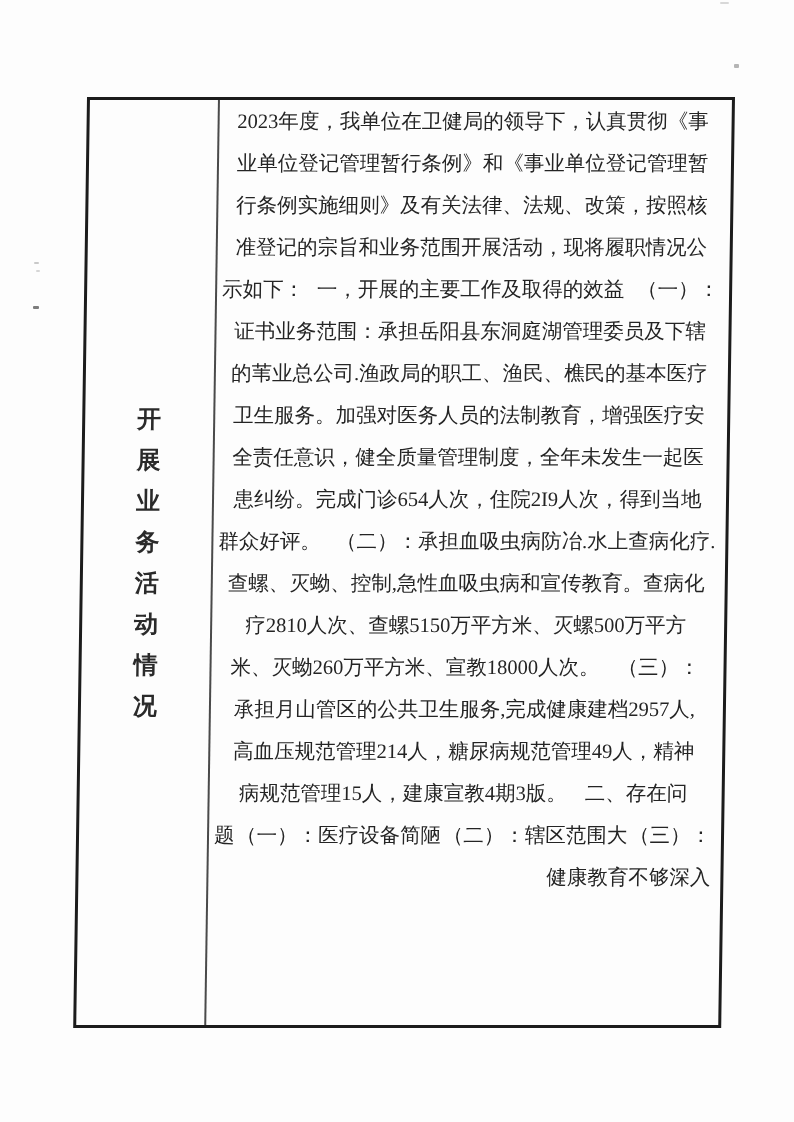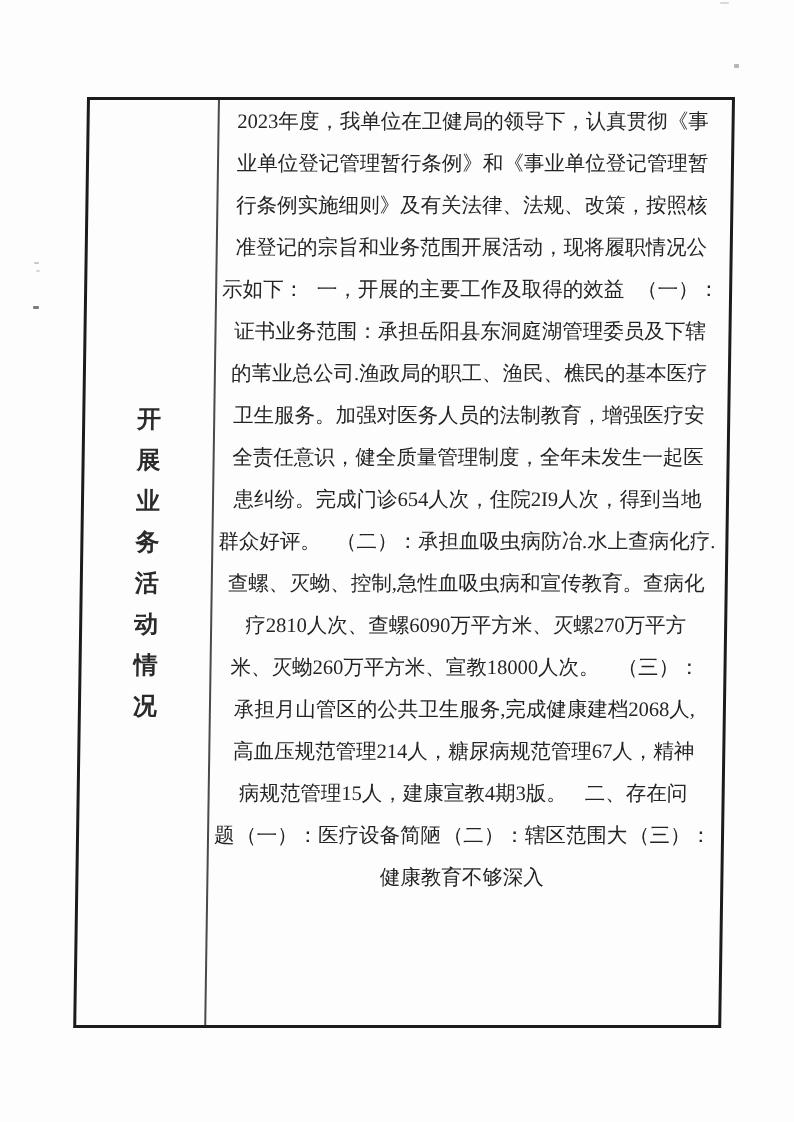--- a/index.html
+++ b/index.html
@@ -57,21 +57,21 @@
     letter-spacing: 0;
   }
   .line.j {
     display: flex;
     justify-content: center;
     align-items: baseline;
     white-space: nowrap;
   }
   .line.j span { flex: 0 0 auto; }
   .line.j span.gap { flex: 0 1 18px; width: 18px; }
-  .line.last { text-align: center; }
+  .line.last { text-align: right; }
   .speck {
     position: absolute;
     border-radius: 1px;
   }
   .speck.s1 { left: 34px;  top: 262px; width: 5px; height: 2px; background: #c9c9c9; }
   .speck.s2 { left: 36px;  top: 270px; width: 4px; height: 2px; background: #d6d6d6; }
   .speck.s3 { left: 33px;  top: 306px; width: 6px; height: 3px; background: #7d7d7d; }
   .speck.s4 { left: 734px; top: 64px;  width: 5px; height: 4px; background: #b5b5b5; }
   .speck.s5 { left: 720px; top: 2px;   width: 9px; height: 2px; background: #d8d8d8; }
 </style>
@@ -363,28 +363,28 @@
           <span>病</span>
           <span>化</span>
         </div>
       <div class="line j">
           <span>疗</span>
           <span>2810</span>
           <span>人</span>
           <span>次、</span>
           <span>查</span>
           <span>螺</span>
-          <span>6090</span>
+          <span>5150</span>
           <span>万</span>
           <span>平</span>
           <span>方</span>
           <span>米、</span>
           <span>灭</span>
           <span>螺</span>
-          <span>270</span>
+          <span>500</span>
           <span>万</span>
           <span>平</span>
           <span>方</span>
         </div>
       <div class="line j">
           <span>米、</span>
           <span>灭</span>
           <span>蚴</span>
           <span>260</span>
           <span>万</span>
@@ -412,41 +412,41 @@
           <span>卫</span>
           <span>生</span>
           <span>服</span>
           <span>务,</span>
           <span>完</span>
           <span>成</span>
           <span>健</span>
           <span>康</span>
           <span>建</span>
           <span>档</span>
-          <span>2068</span>
+          <span>2957</span>
           <span>人,</span>
         </div>
       <div class="line j">
           <span>高</span>
           <span>血</span>
           <span>压</span>
           <span>规</span>
           <span>范</span>
           <span>管</span>
           <span>理</span>
           <span>214</span>
           <span>人，</span>
           <span>糖</span>
           <span>尿</span>
           <span>病</span>
           <span>规</span>
           <span>范</span>
           <span>管</span>
           <span>理</span>
-          <span>67</span>
+          <span>49</span>
           <span>人，</span>
           <span>精</span>
           <span>神</span>
         </div>
       <div class="line j">
           <span>病</span>
           <span>规</span>
           <span>范</span>
           <span>管</span>
           <span>理</span>

